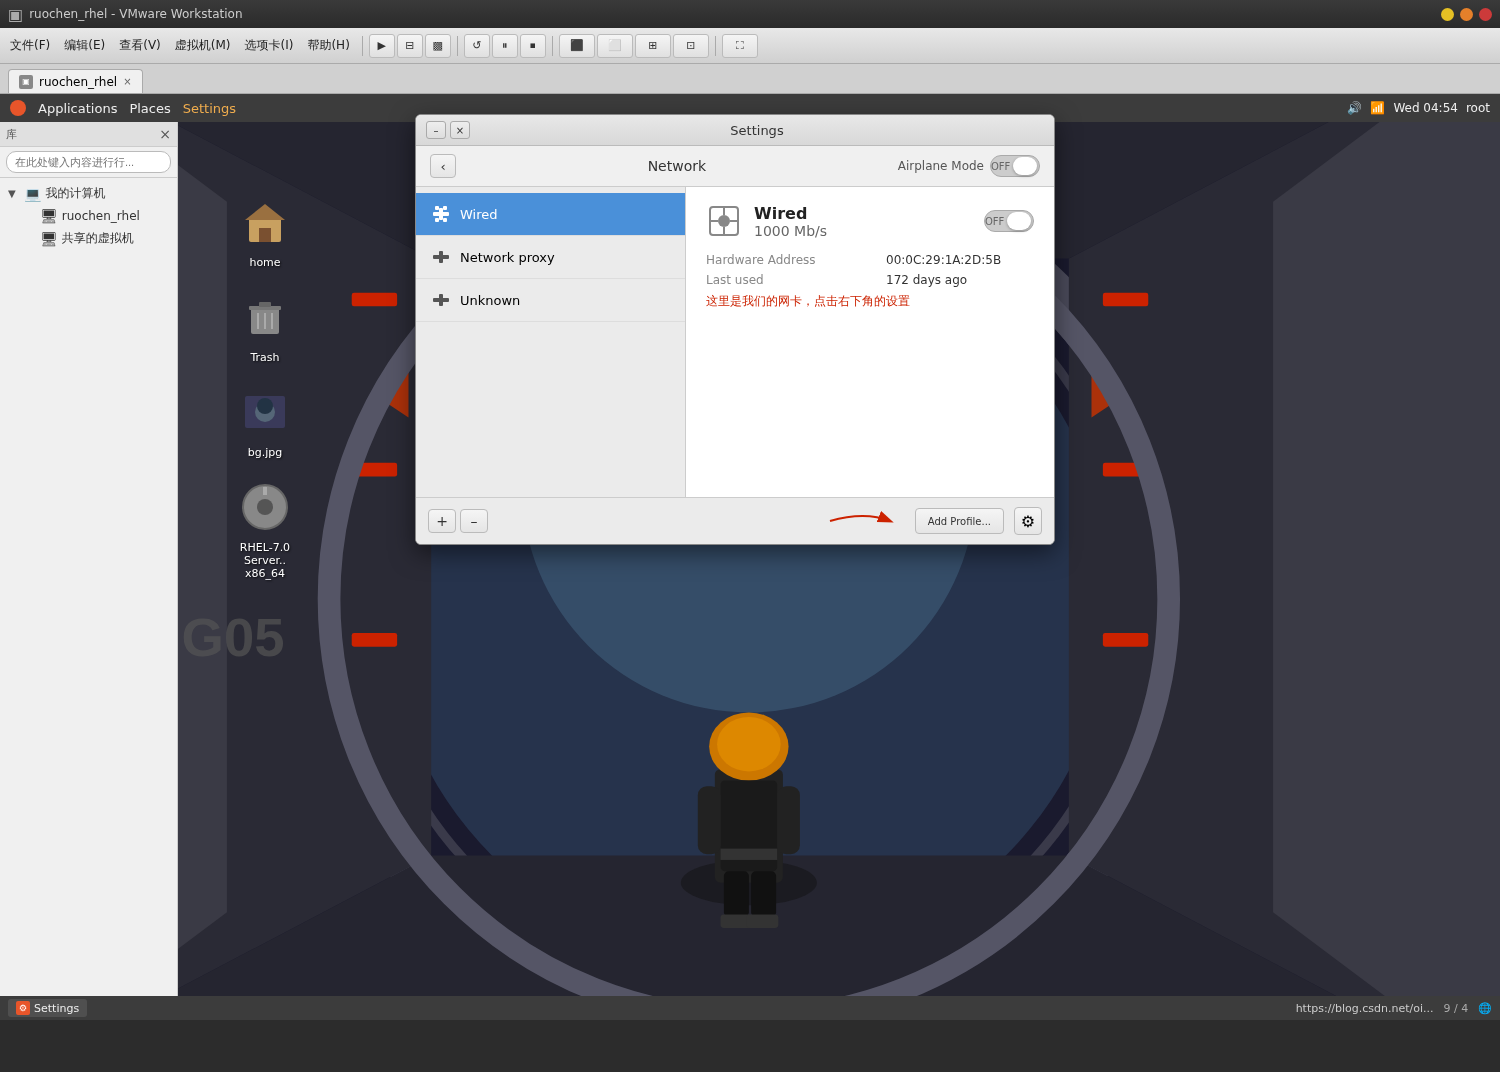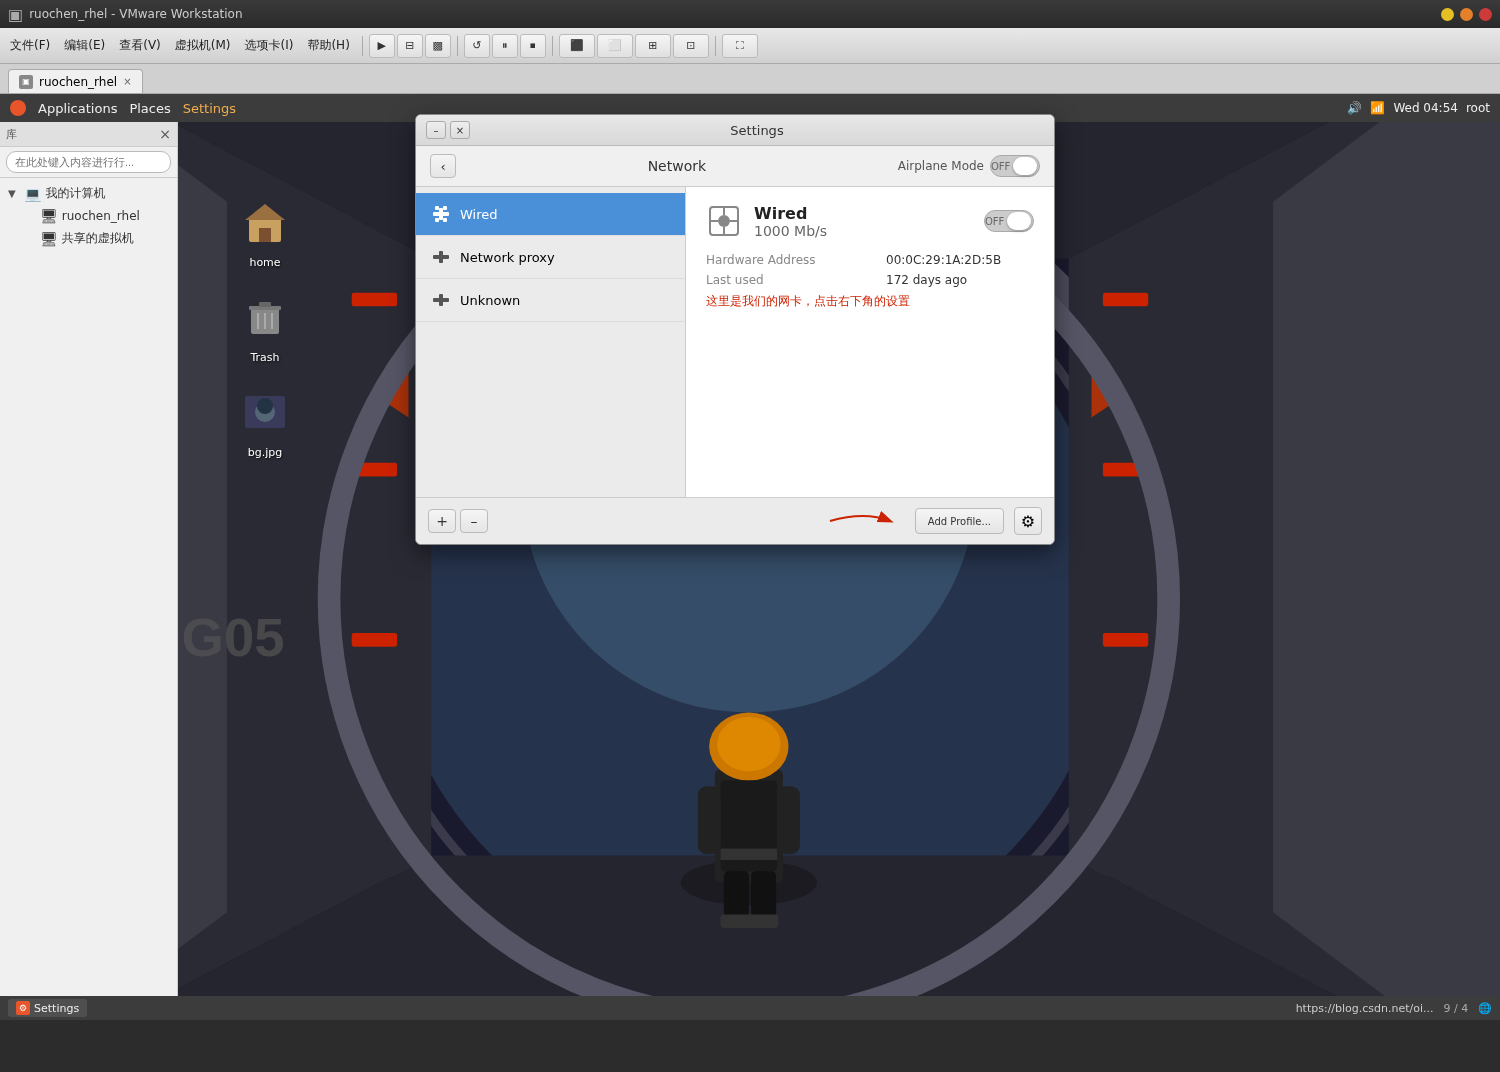--- a/index.html
+++ b/index.html
@@ -742,20 +742,30 @@
     <div class="desktop-icon-img">
       <svg width="48" height="48" viewBox="0 0 48 48">
         <rect x="4" y="8" width="40" height="32" fill="#3a3a5a" rx="2"></rect>
         <circle cx="24" cy="24" r="10" fill="#556677"></circle>
         <circle cx="24" cy="18" r="8" fill="#223344"></circle>
       </svg>
     </div>
     <span class="desktop-icon-label">bg.jpg</span>
   </div>
 
+  <div class="desktop-icon" style="left:230px; top:385px;">
+    <div class="desktop-icon-img">
+      <svg width="48" height="48" viewBox="0 0 48 48">
+        <circle cx="24" cy="24" r="22" fill="#888" stroke="#666" stroke-width="2"></circle>
+        <circle cx="24" cy="24" r="8" fill="#555"></circle>
+        <rect x="22" y="4" width="4" height="8" fill="#aaa"></rect>
+      </svg>
+    </div>
+    <span class="desktop-icon-label" style="white-space:pre-wrap;width:65px;">RHEL-7.0 Server.. x86_64</span>
+  </div>
 
   <div id="settings-dialog">
 
     <div id="settings-titlebar">
       <div class="dialog-controls">
         <div class="dialog-ctrl-btn">–</div>
         <div class="dialog-ctrl-btn">×</div>
       </div>
       <span class="title">Settings</span>
     </div>

